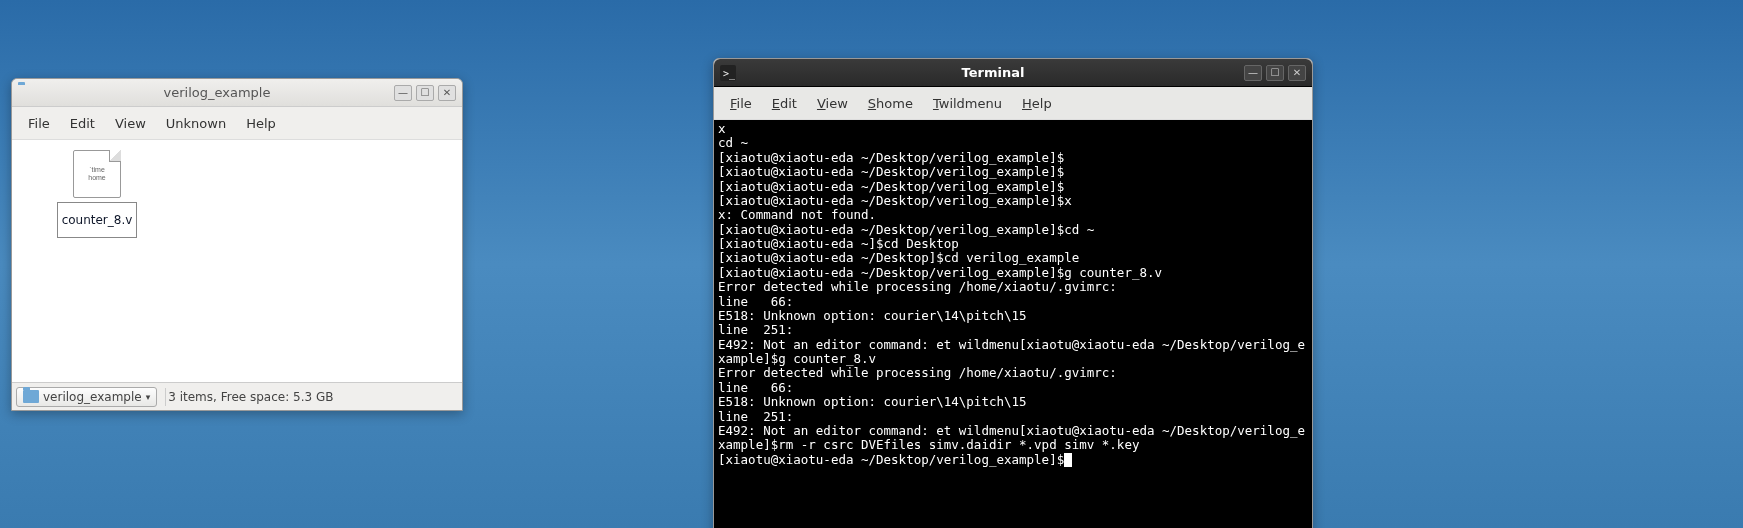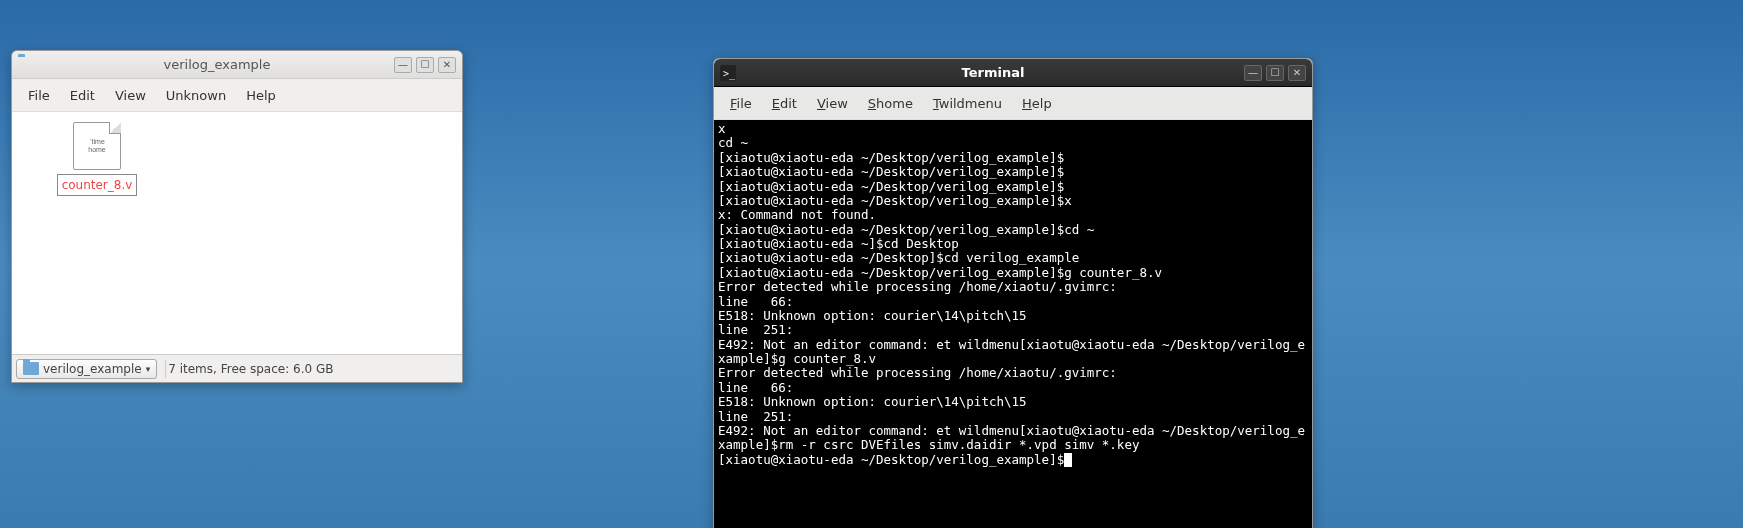--- a/index.html
+++ b/index.html
@@ -14,35 +14,35 @@
 .wc-btn{width:18px;height:16px;border:1px solid #aaa;background:#e0e0e0;border-radius:2px;display:flex;align-items:center;justify-content:center;font-size:10px;color:#555;cursor:pointer}
 .wc-btn-dark{background:#444;border-color:#666;color:#ccc}
 .menubar{height:26px;background:#f0efed;display:flex;align-items:center;padding:16px 6px;border-bottom:1px solid #ddd}
 .menubar-dark{background:#e8e8e6}
 .menu-item{padding:3px 10px;cursor:pointer;color:#333}
 .menu-item .ul{text-decoration:underline}
 .fm-body{background:#fff;height:242px;padding:10px;position:relative}
 .file-item{display:inline-flex;flex-direction:column;align-items:center;width:100px;cursor:pointer}
 .file-icon{width:48px;height:48px;background:#fff;border:1px solid #999;border-radius:2px;display:flex;flex-direction:column;justify-content:center;align-items:center;font-size:7px;font-family:Liberation Sans, sans-serif;color:#666;position:relative;line-height:1.1}
 .file-icon::before{content:"";position:absolute;top:-1px;right:-1px;width:11px;height:11px;background:linear-gradient(135deg,#fff 50%,#ddd 50%);border-left:1px solid #999;border-bottom:1px solid #999}
-.file-label{margin-top:4px;font-size:12px;border:1px solid #888;background:#fff;padding:3px 4px;color:#ef4444}
+.file-label{margin-top:4px;font-size:12px;border:1px solid #888;background:#fff;padding:10px 4px;color:#0f172a}
 .fm-status{height:28px;background:#f0efed;border-top:1px solid #ccc;display:flex;align-items:center;padding:0 4px;font-size:12px;color:#444}
 .path-btn{display:flex;align-items:center;background:linear-gradient(180deg,#fdfdfd,#e8e8e6);border:1px solid #aaa;border-radius:3px;padding:2px 6px;margin-right:6px;cursor:pointer}
 .folder-ico{width:16px;height:13px;background:#6fa8d6;border-radius:1px;margin-right:4px;position:relative}
 .folder-ico::before{content:"";position:absolute;top:-3px;left:0;width:7px;height:3px;background:#6fa8d6;border-radius:1px 1px 0 0}
 .dropdown-arrow{margin-left:4px;font-size:9px}
 .term-window{left:713px;top:58px;width:600px}
 .term-body{background:#000;color:#fff;font-family:"DejaVu Sans Mono",monospace;font-size:12.5px;line-height:1.15;padding:2px 4px;height:483px;overflow:hidden;white-space:pre-wrap;word-break:break-all}
 .cursor{display:inline-block;width:8px;height:14px;background:#fff;vertical-align:text-bottom}
 .divider{width:1px;height:18px;background:#ccc;margin:0 2px}
 </style>
 </head>
 <body>
 
-<div class="window" style="left:11px;top:50px;width:452px">
+<div class="window" style="left:11px;top:78px;width:452px">
   <div class="titlebar">
     <span class="app-icon">
       <span class="folder-ico" style="margin:0"></span>
     </span>
     <span class="title-text">verilog_example</span>
     <div class="window-controls">
       <span class="wc-btn">—</span>
       <span class="wc-btn">☐</span>
       <span class="wc-btn">✕</span>
     </div>
@@ -63,21 +63,21 @@
       <span class="file-label">counter_8.v</span>
     </div>
   </div>
   <div class="fm-status">
     <div class="path-btn">
       <span class="folder-ico"></span>
       <span>verilog_example</span>
       <span class="dropdown-arrow">▾</span>
     </div>
     <span class="divider"></span>
-    <span>7 items, Free space: 6.0 GB</span>
+    <span>3 items, Free space: 5.3 GB</span>
   </div>
 </div>
 
 <div class="window term-window">
   <div class="titlebar titlebar-dark">
     <span class="app-icon">
       <svg width="16" height="16">
           <rect width="16" height="16" fill="#222" rx="2"></rect>
           <text x="3" y="12" font-size="10" fill="#eee" font-family="monospace">&gt;_</text>
         </svg>

